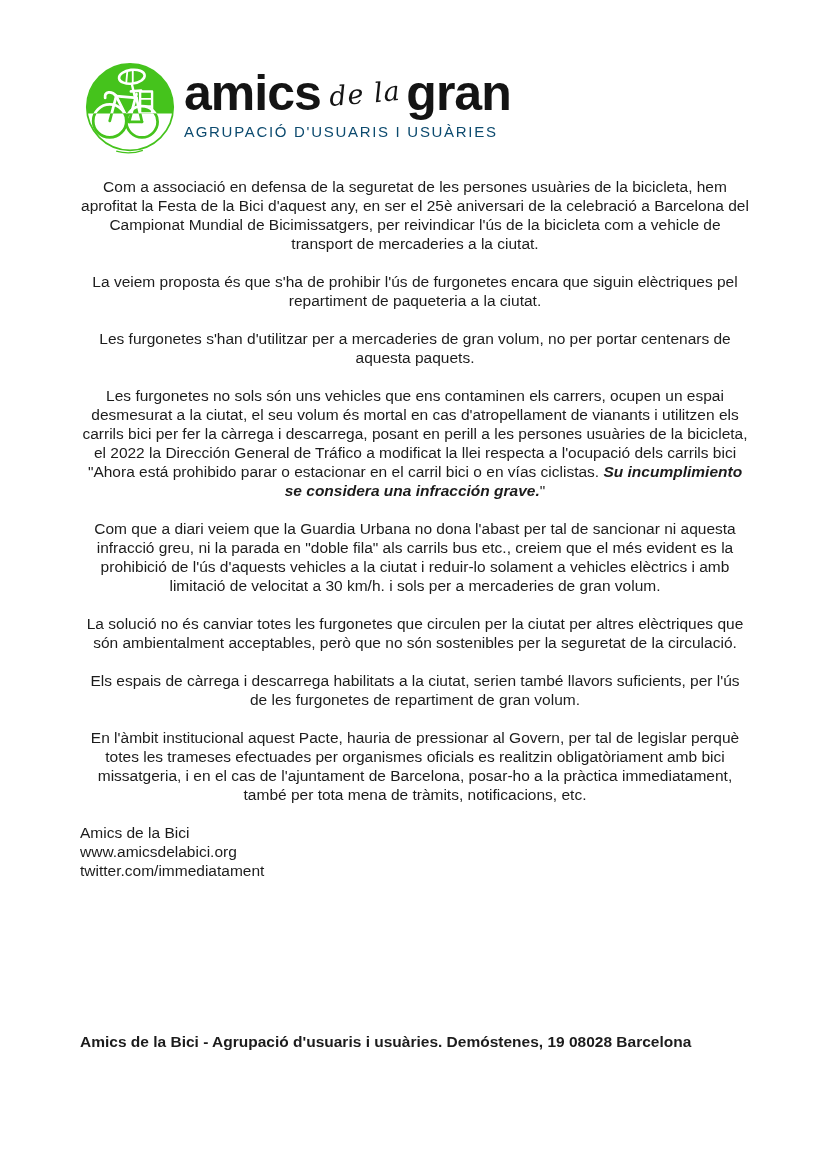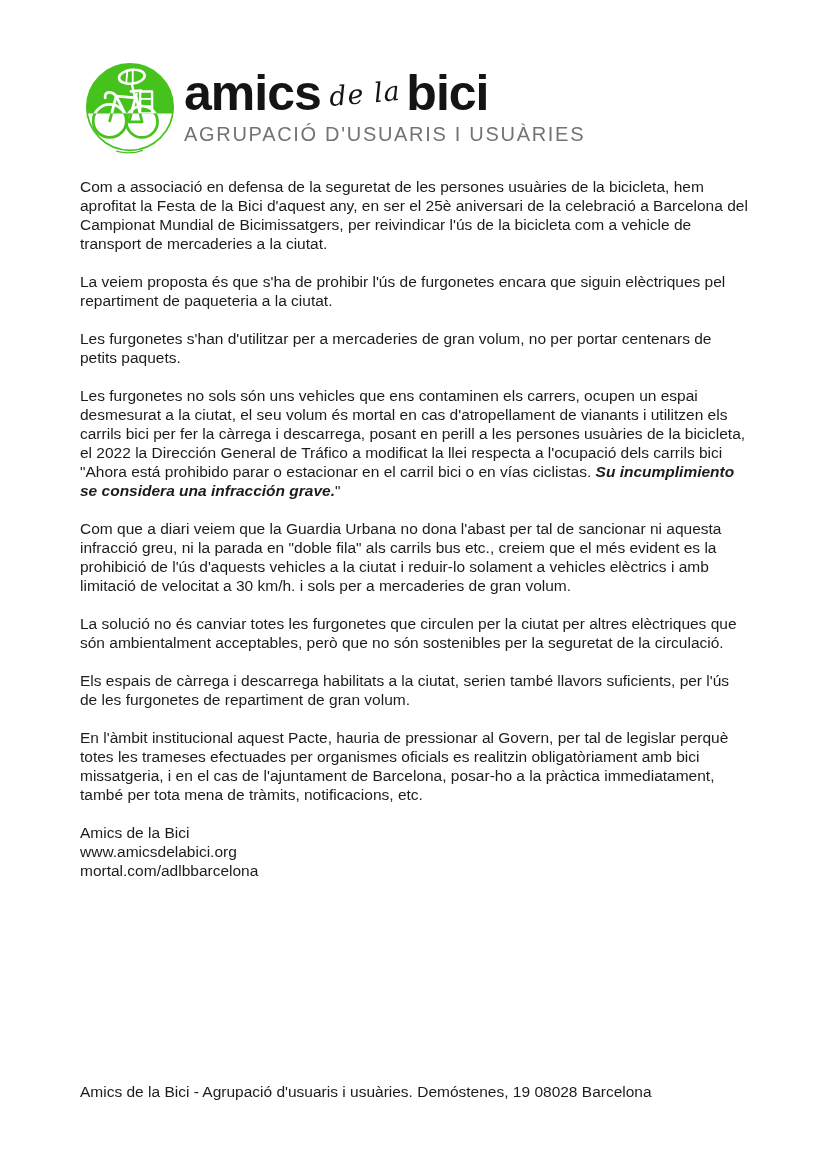--- a/index.html
+++ b/index.html
@@ -38,46 +38,47 @@
     font-weight: 400;
     font-size: 27px;
     letter-spacing: 1px;
     transform: rotate(-5deg);
     position: relative;
     top: -7px;
     margin: 0 6px 0 8px;
   }
   .logo-subtitle {
     margin-top: 5px;
-    font-size: 20px;
+    font-size: 15px;
     letter-spacing: 1.7px;
-    color: #737373;
+    color: #0c4a6e;
     white-space: nowrap;
   }
   
   .content {
     position: absolute;
     left: 80px;
     top: 177px;
     width: 670px;
     font-size: 15.5px;
     line-height: 19px;
   }
-  .content p { margin: 0 0 19px 0; }
+  .content p { margin: 0 0 19px 0; text-align: center; }
   .it  { }
   .bit { font-style: italic; font-weight: 700; }
   .signature div { line-height: 19px; }
   
   .footer {
     position: absolute;
     left: 80px;
-    top: 1082px;
+    top: 1032px;
     font-size: 15.5px;
     line-height: 19px;
     white-space: nowrap;
+    font-weight: bold;
   }
 </style>
 </head>
 <body>
 
 <div class="page">
 
   <div class="logo">
     <div class="logo-icon">
       <svg viewBox="0 0 100 100" xmlns="http://www.w3.org/2000/svg">
@@ -119,38 +120,38 @@
           <path d="M28,64 L35,37"></path>
           <path d="M35,37 L49,65"></path>
           <path d="M57,35 L49,65"></path>
           <path d="M49,65 L63,65"></path>
           <path d="M57,39 L63,65"></path>
         </g>
       </svg>
     </div>
     <div class="wordmark">
       <div class="brand-line">
-        <span>amics</span><span class="brand-script">de la</span><span>bici</span>
+        <span>amics</span><span class="brand-script">de la</span><span>gran</span>
       </div>
       <div class="logo-subtitle">AGRUPACIÓ D'USUARIS I USUÀRIES</div>
     </div>
   </div>
 
   <div class="content">
     <p>Com a associació en defensa de la seguretat de les persones usuàries de la bicicleta, hem aprofitat la Festa de la Bici d'aquest any, en ser el 25è aniversari de la celebració a Barcelona del Campionat Mundial de Bicimissatgers, per reivindicar l'ús de la bicicleta com a vehicle de transport de mercaderies a la ciutat.</p>
     <p>La veiem proposta és que s'ha de prohibir l'ús de furgonetes encara que siguin elèctriques pel repartiment de paqueteria a la ciutat.</p>
-    <p>Les furgonetes s'han d'utilitzar per a mercaderies de gran volum, no per portar centenars de petits paquets.</p>
+    <p>Les furgonetes s'han d'utilitzar per a mercaderies de gran volum, no per portar centenars de aquesta paquets.</p>
     <p><span>Les furgonetes no sols són uns vehicles que ens contaminen els carrers, ocupen un espai desmesurat a la ciutat,  el seu volum és mortal en cas d'atropellament de vianants i utilitzen els carrils bici per fer la càrrega i descarrega, posant en perill a les persones usuàries de la bicicleta, el 2022 la Dirección General de Tráfico a modificat la llei respecta a l'ocupació dels carrils bici "</span><span class="it">Ahora está prohibido parar o estacionar en el carril bici o en vías ciclistas. </span><span class="bit">Su incumplimiento se considera una infracción grave.</span><span>"</span></p>
     <p>Com que a diari veiem que la Guardia Urbana no dona l'abast per tal de sancionar ni aquesta infracció greu, ni la parada en "doble fila" als carrils bus etc., creiem que el més evident es la prohibició de l'ús d'aquests vehicles a la ciutat i reduir-lo solament a vehicles elèctrics i amb limitació de velocitat a 30 km/h. i sols per a mercaderies de gran volum.</p>
     <p>La solució no és canviar totes les furgonetes que circulen per la ciutat per altres elèctriques que són ambientalment acceptables, però que no són sostenibles per la seguretat de la circulació.</p>
     <p>Els espais de càrrega i descarrega habilitats a la ciutat, serien també llavors suficients, per l'ús de les furgonetes de repartiment de gran volum.</p>
     <p>En l'àmbit institucional aquest Pacte, hauria de pressionar al Govern, per tal de legislar perquè totes les trameses efectuades per organismes oficials es realitzin obligatòriament amb bici missatgeria, i en el cas de l'ajuntament de Barcelona, posar-ho a la pràctica immediatament, també per tota mena de tràmits, notificacions, etc.</p>
 
     <div class="signature">
       <div>Amics de la Bici</div>
       <div>www.amicsdelabici.org</div>
-      <div>mortal.com/adlbbarcelona</div>
+      <div>twitter.com/immediatament</div>
     </div>
   </div>
 
   <div class="footer">Amics de la Bici - Agrupació d'usuaris i usuàries. Demóstenes, 19 08028 Barcelona</div>
 
 </div>
 
 </body></html>

